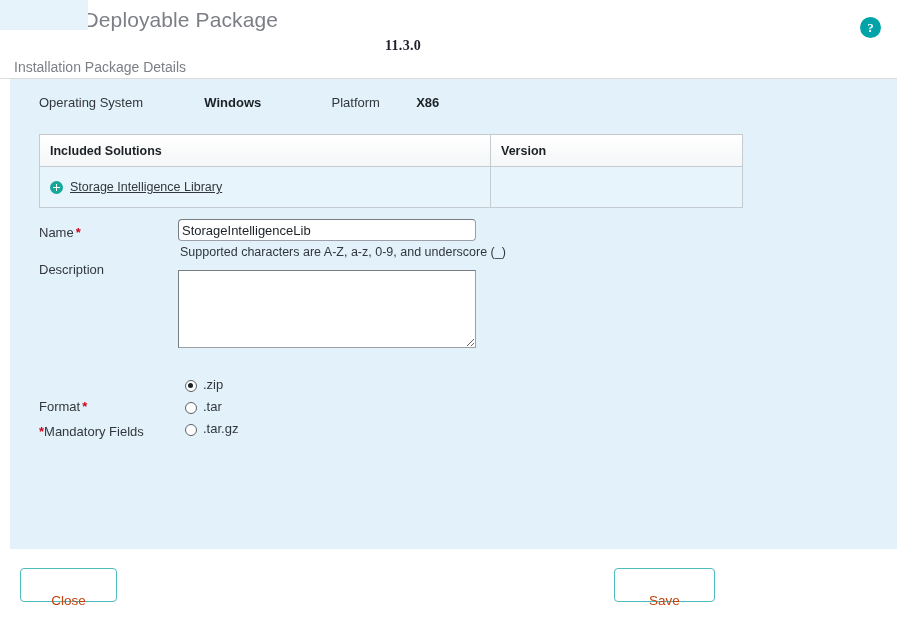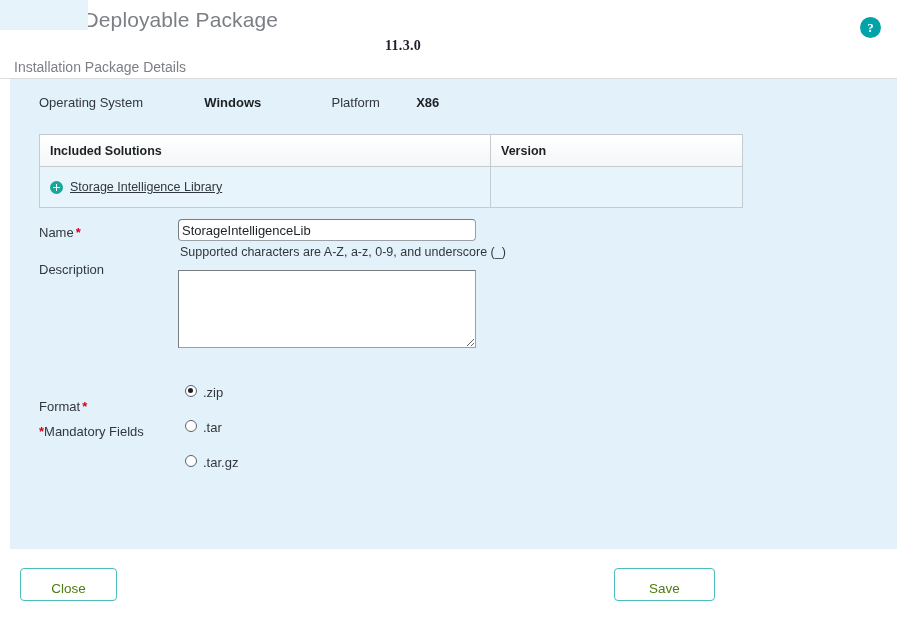--- a/index.html
+++ b/index.html
@@ -233,25 +233,24 @@
     box-sizing: content-box;
     overflow: hidden;
   }
 
   .radio-group {
     position: absolute;
     left: 175px; top: 157px;
   }
   .radio-item {
     display: flex;
-    align-items: flex-start;
+    align-items: flex-end;
     height: 21px;
     margin-bottom: 1px;
     cursor: pointer;
-    margin-top: 14px;
   }
   .radio-dot {
     width: 12px; height: 12px;
     border-radius: 50%;
     border: 1.4px solid #5b6166;
     background: #ffffff;
     box-sizing: border-box;
     position: relative;
     flex: 0 0 auto;
   }
@@ -288,28 +287,28 @@
     left: 0; top: 549px;
     width: 897px;
     height: 68px;
     background: #ffffff;
   }
   .btn {
     position: absolute;
     background: #ffffff;
     border: 1px solid #4cbcbc;
     border-radius: 4px;
-    color: #4d7c0f;
+    color: #c2410c;
     font-family: "Liberation Sans", sans-serif;
     font-size: 13.5px;
     height: 33px;
     line-height: 31px;
     text-align: center;
     cursor: pointer;
-    padding: 4px;
+    padding: 16px;
     box-sizing: border-box;
     white-space: nowrap;
   }
   .btn-close { left: 20px; top: 19px; width: 97px; }
   .btn-save  { left: 614px; top: 19px; width: 101px; }
   .btn-savedl{ left: 723px; top: 19px; width: 155px; }
 </style>
 </head>
 <body>
 

